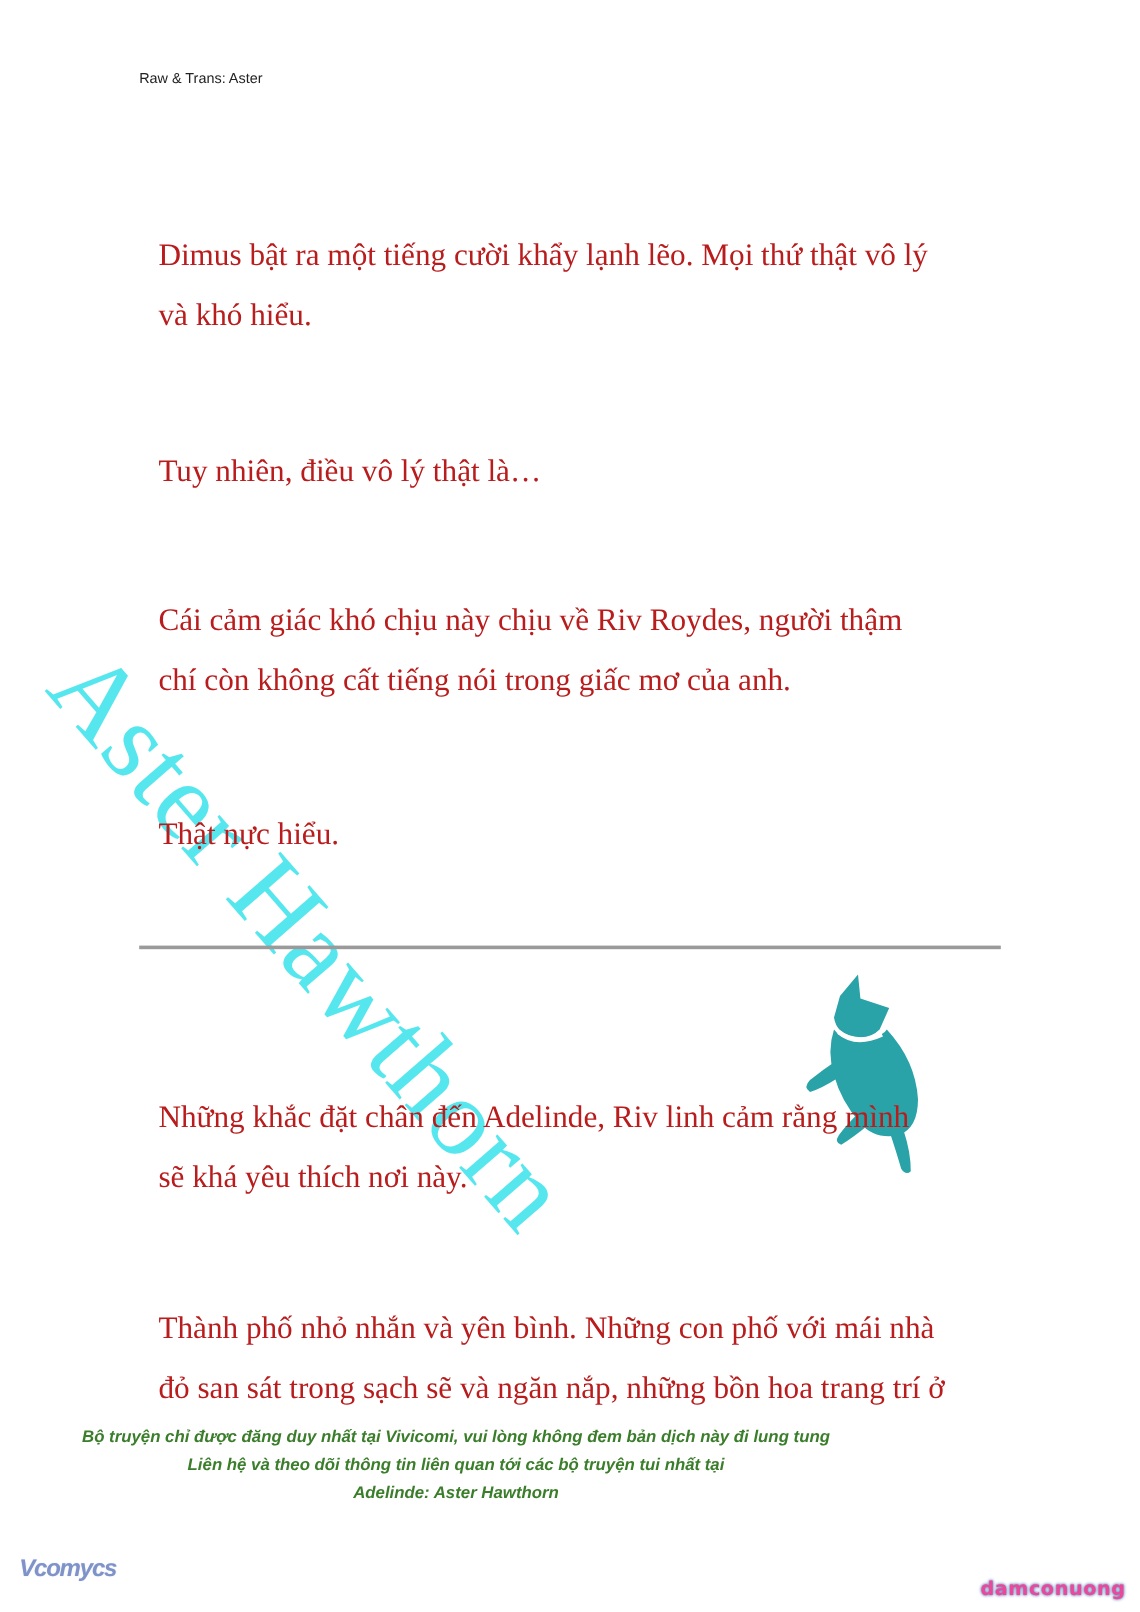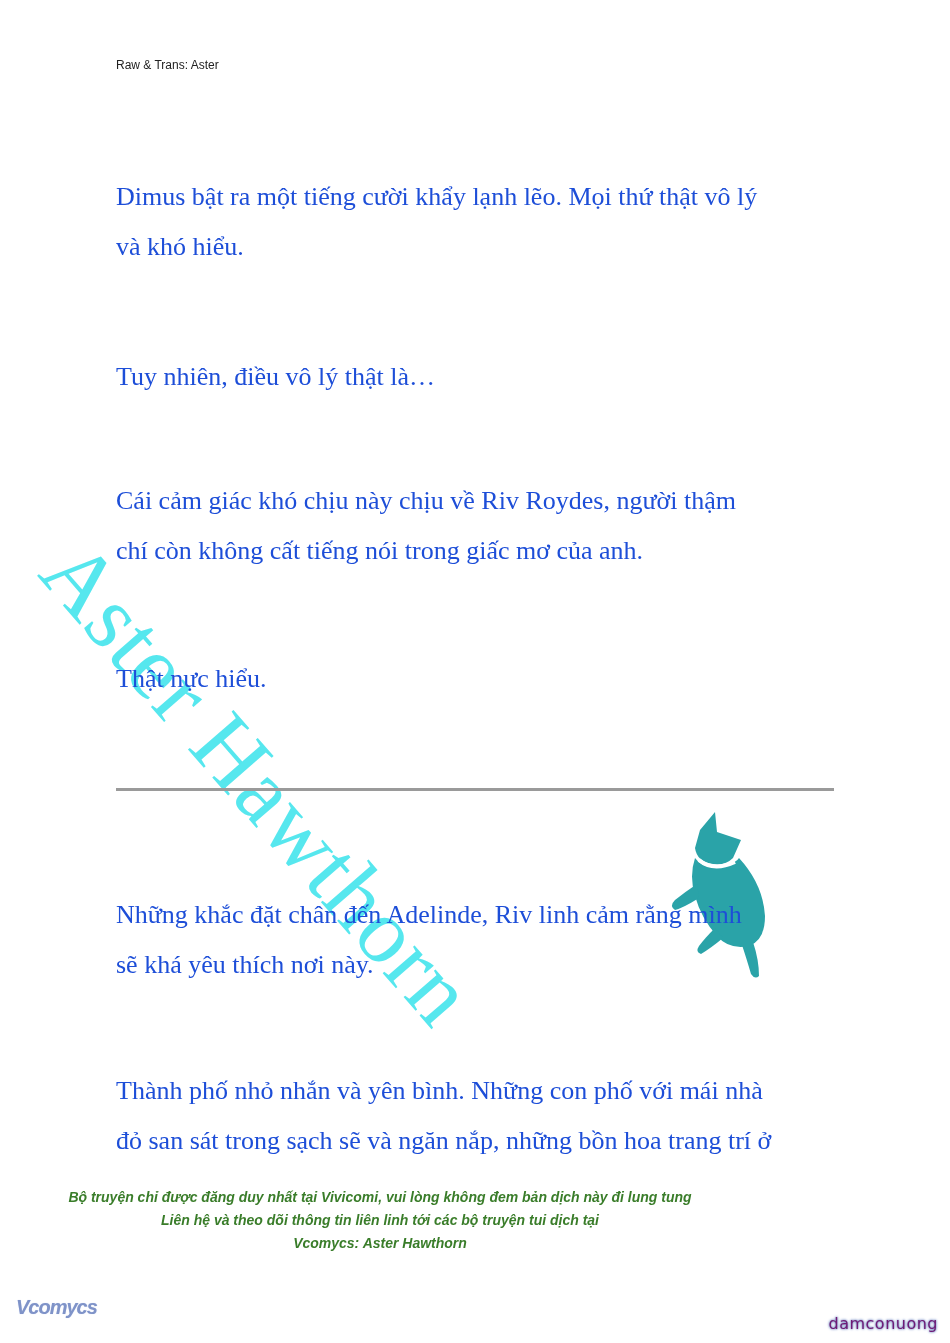--- a/index.html
+++ b/index.html
@@ -21,22 +21,22 @@
       font-size: 12px;
       color: #222;
     }
     .para {
       position: absolute;
       left: 116px;
       width: 730px;
       font-family: "Liberation Serif", serif;
       font-size: 26px;
       line-height: 50px;
-      color: #1d4ed8;
-      margin: 0;
+      color: #b91c1c;
+      margin: 16px;
       white-space: nowrap;
       z-index: 3;
     }
     .para .line { display: block; }
     .divider {
       position: absolute;
       left: 116px;
       top: 788px;
       width: 718px;
       height: 3px;
@@ -91,22 +91,22 @@
       letter-spacing: -1px;
       text-shadow: 0 0 1px #c8d2ee;
       text-align: center;
     }
     .logo-damconuong {
       position: absolute;
       right: 12px;
       top: 1314px;
       font-family: "DejaVu Sans", sans-serif;
       font-size: 16px;
-      font-weight: normal;
-      color: #701a75;
+      font-weight: bold;
+      color: #ec4899;
       text-shadow: 0 0 3px #6f86c0, 0 0 2px #6f86c0;
       letter-spacing: 0.5px;
     }
   </style>
 </head>
 <body>
 
 <div class="page-header">Raw &amp; Trans: Aster</div>
 
 <div class="watermark">Aster Hawthorn</div>
@@ -153,18 +153,18 @@
   <span class="line">sẽ khá yêu thích nơi này.</span>
 </p>
 
 <p class="para" style="top:1066px;">
   <span class="line">Thành phố nhỏ nhắn và yên bình. Những con phố với mái nhà</span>
   <span class="line">đỏ san sát trong sạch sẽ và ngăn nắp, những bồn hoa trang trí ở</span>
 </p>
 
 <div class="footer-note">
   <span>Bộ truyện chỉ được đăng duy nhất tại Vivicomi, vui lòng không đem bản dịch này đi lung tung</span>
-  <span>Liên hệ và theo dõi thông tin liên linh tới các bộ truyện tui dịch tại</span>
-  <span>Vcomycs: Aster Hawthorn</span>
+  <span>Liên hệ và theo dõi thông tin liên quan tới các bộ truyện tui nhất tại</span>
+  <span>Adelinde: Aster Hawthorn</span>
 </div>
 
 <div class="logo-vcomycs">Vcomycs</div>
 <div class="logo-damconuong">damconuong</div>
 
 </body></html>

